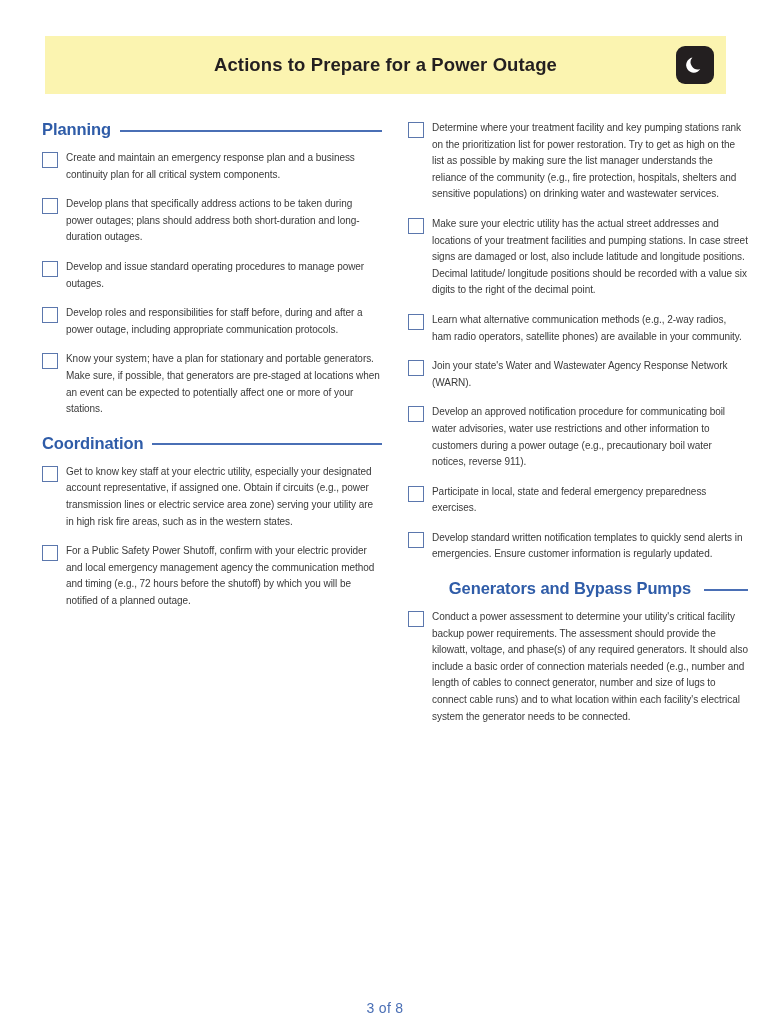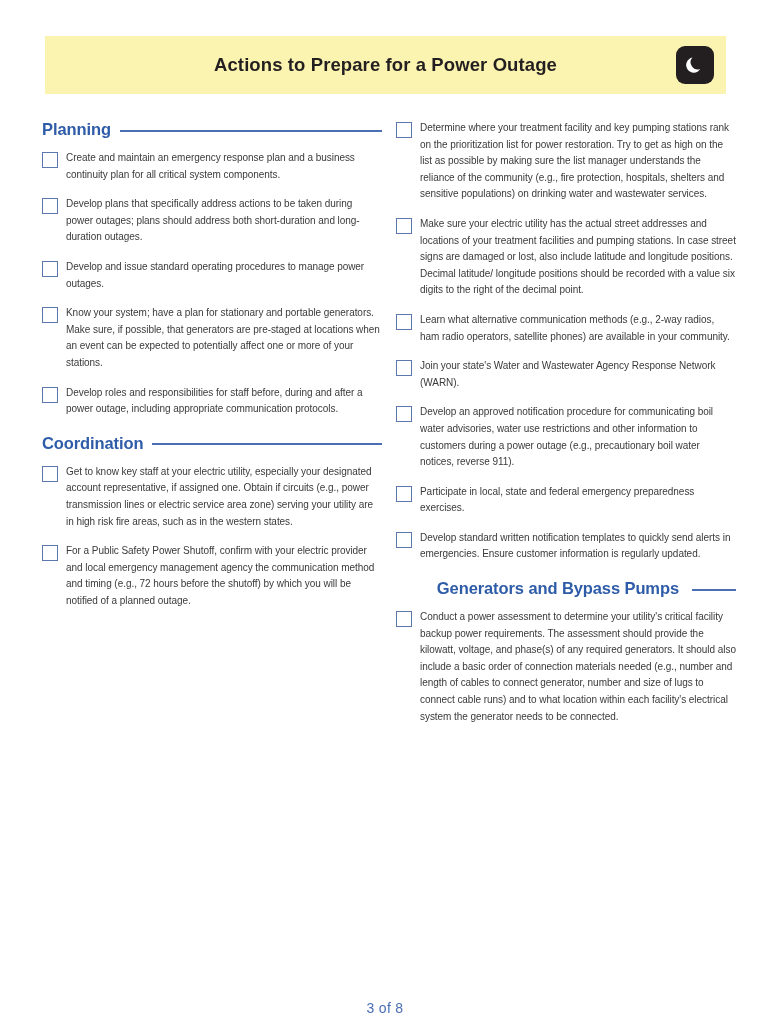--- a/index.html
+++ b/index.html
@@ -59,21 +59,21 @@
   }
   .header-icon svg { display: block; }
 
   
   .columns {
     position: absolute;
     left: 0;
     top: 120px;
     width: 770px;
     display: flex;
-    gap: 0;
+    gap: 12px;
   }
   .col {
     width: 340px;
   }
   .col-left { margin-left: 42px; }
   .col-right { margin-left: 14px; }
 
   
   .section-head {
     display: flex;
@@ -164,25 +164,25 @@
       <div class="check-item">
         <span class="checkbox"></span>
         <span class="check-text">Develop plans that specifically address actions to be taken during power outages; plans should address both short-duration and long-duration outages.</span>
       </div>
       <div class="check-item">
         <span class="checkbox"></span>
         <span class="check-text">Develop and issue standard operating procedures to manage power outages.</span>
       </div>
       <div class="check-item">
         <span class="checkbox"></span>
+        <span class="check-text">Develop roles and responsibilities for staff before, during and after a power outage, including appropriate communication protocols.</span>
+      </div>
+      <div class="check-item">
+        <span class="checkbox"></span>
         <span class="check-text">Know your system; have a plan for stationary and portable generators. Make sure, if possible, that generators are pre-staged at locations when an event can be expected to potentially affect one or more of your stations.</span>
-      </div>
-      <div class="check-item">
-        <span class="checkbox"></span>
-        <span class="check-text">Develop roles and responsibilities for staff before, during and after a power outage, including appropriate communication protocols.</span>
       </div>
 
       <div class="section-head sp-top">
         <span class="section-title">Coordination</span>
         <span class="section-rule"></span>
       </div>
 
       <div class="check-item">
         <span class="checkbox"></span>
         <span class="check-text">Get to know key staff at your electric utility, especially your designated account representative, if assigned one. Obtain if circuits (e.g., power transmission lines or electric service area zone) serving your utility are in high risk fire areas, such as in the western states.</span>

